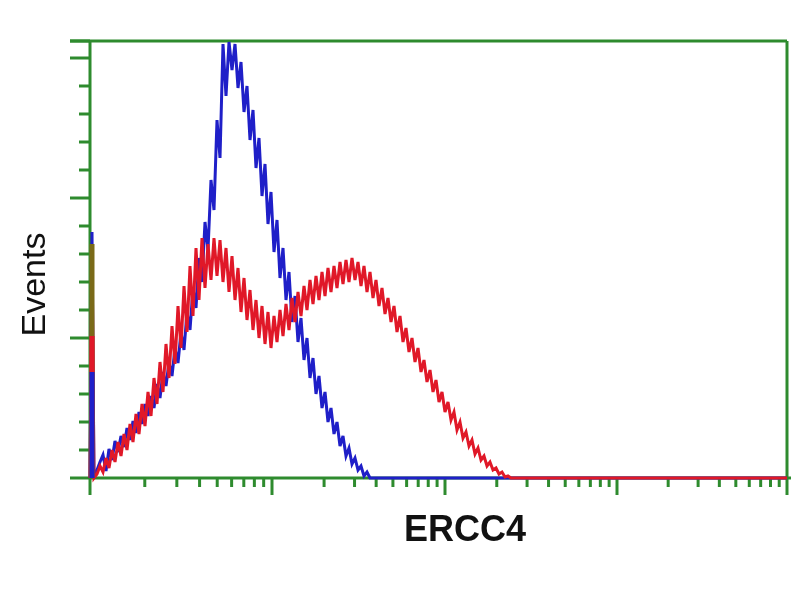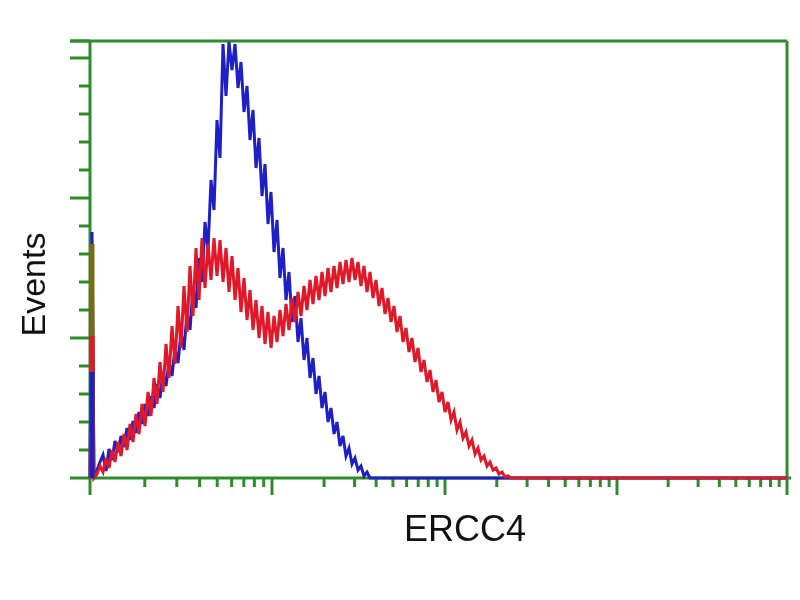--- a/index.html
+++ b/index.html
@@ -11,21 +11,21 @@
   #ylabel{
     position:absolute;left:-62px;top:265px;width:190px;
     transform:rotate(-90deg);transform-origin:center center;
     text-align:center;font-size:34px;color:#111;letter-spacing:0px;
   }
   
   #xlabel{
     position:absolute;left:0;top:508px;width:800px;
     text-align:center;font-size:36px;color:#111;
   }
-  #xlabel span{position:relative;left:65px;}
+  #xlabel span{position:relative;left:65px;font-weight:bold;}
 
   #plot{position:absolute;left:0;top:0;width:800px;height:600px;}
   svg{display:block;}
 </style>
 </head>
 <body>
 
 <div id="root">
 
   <div id="ylabel">Events</div>

